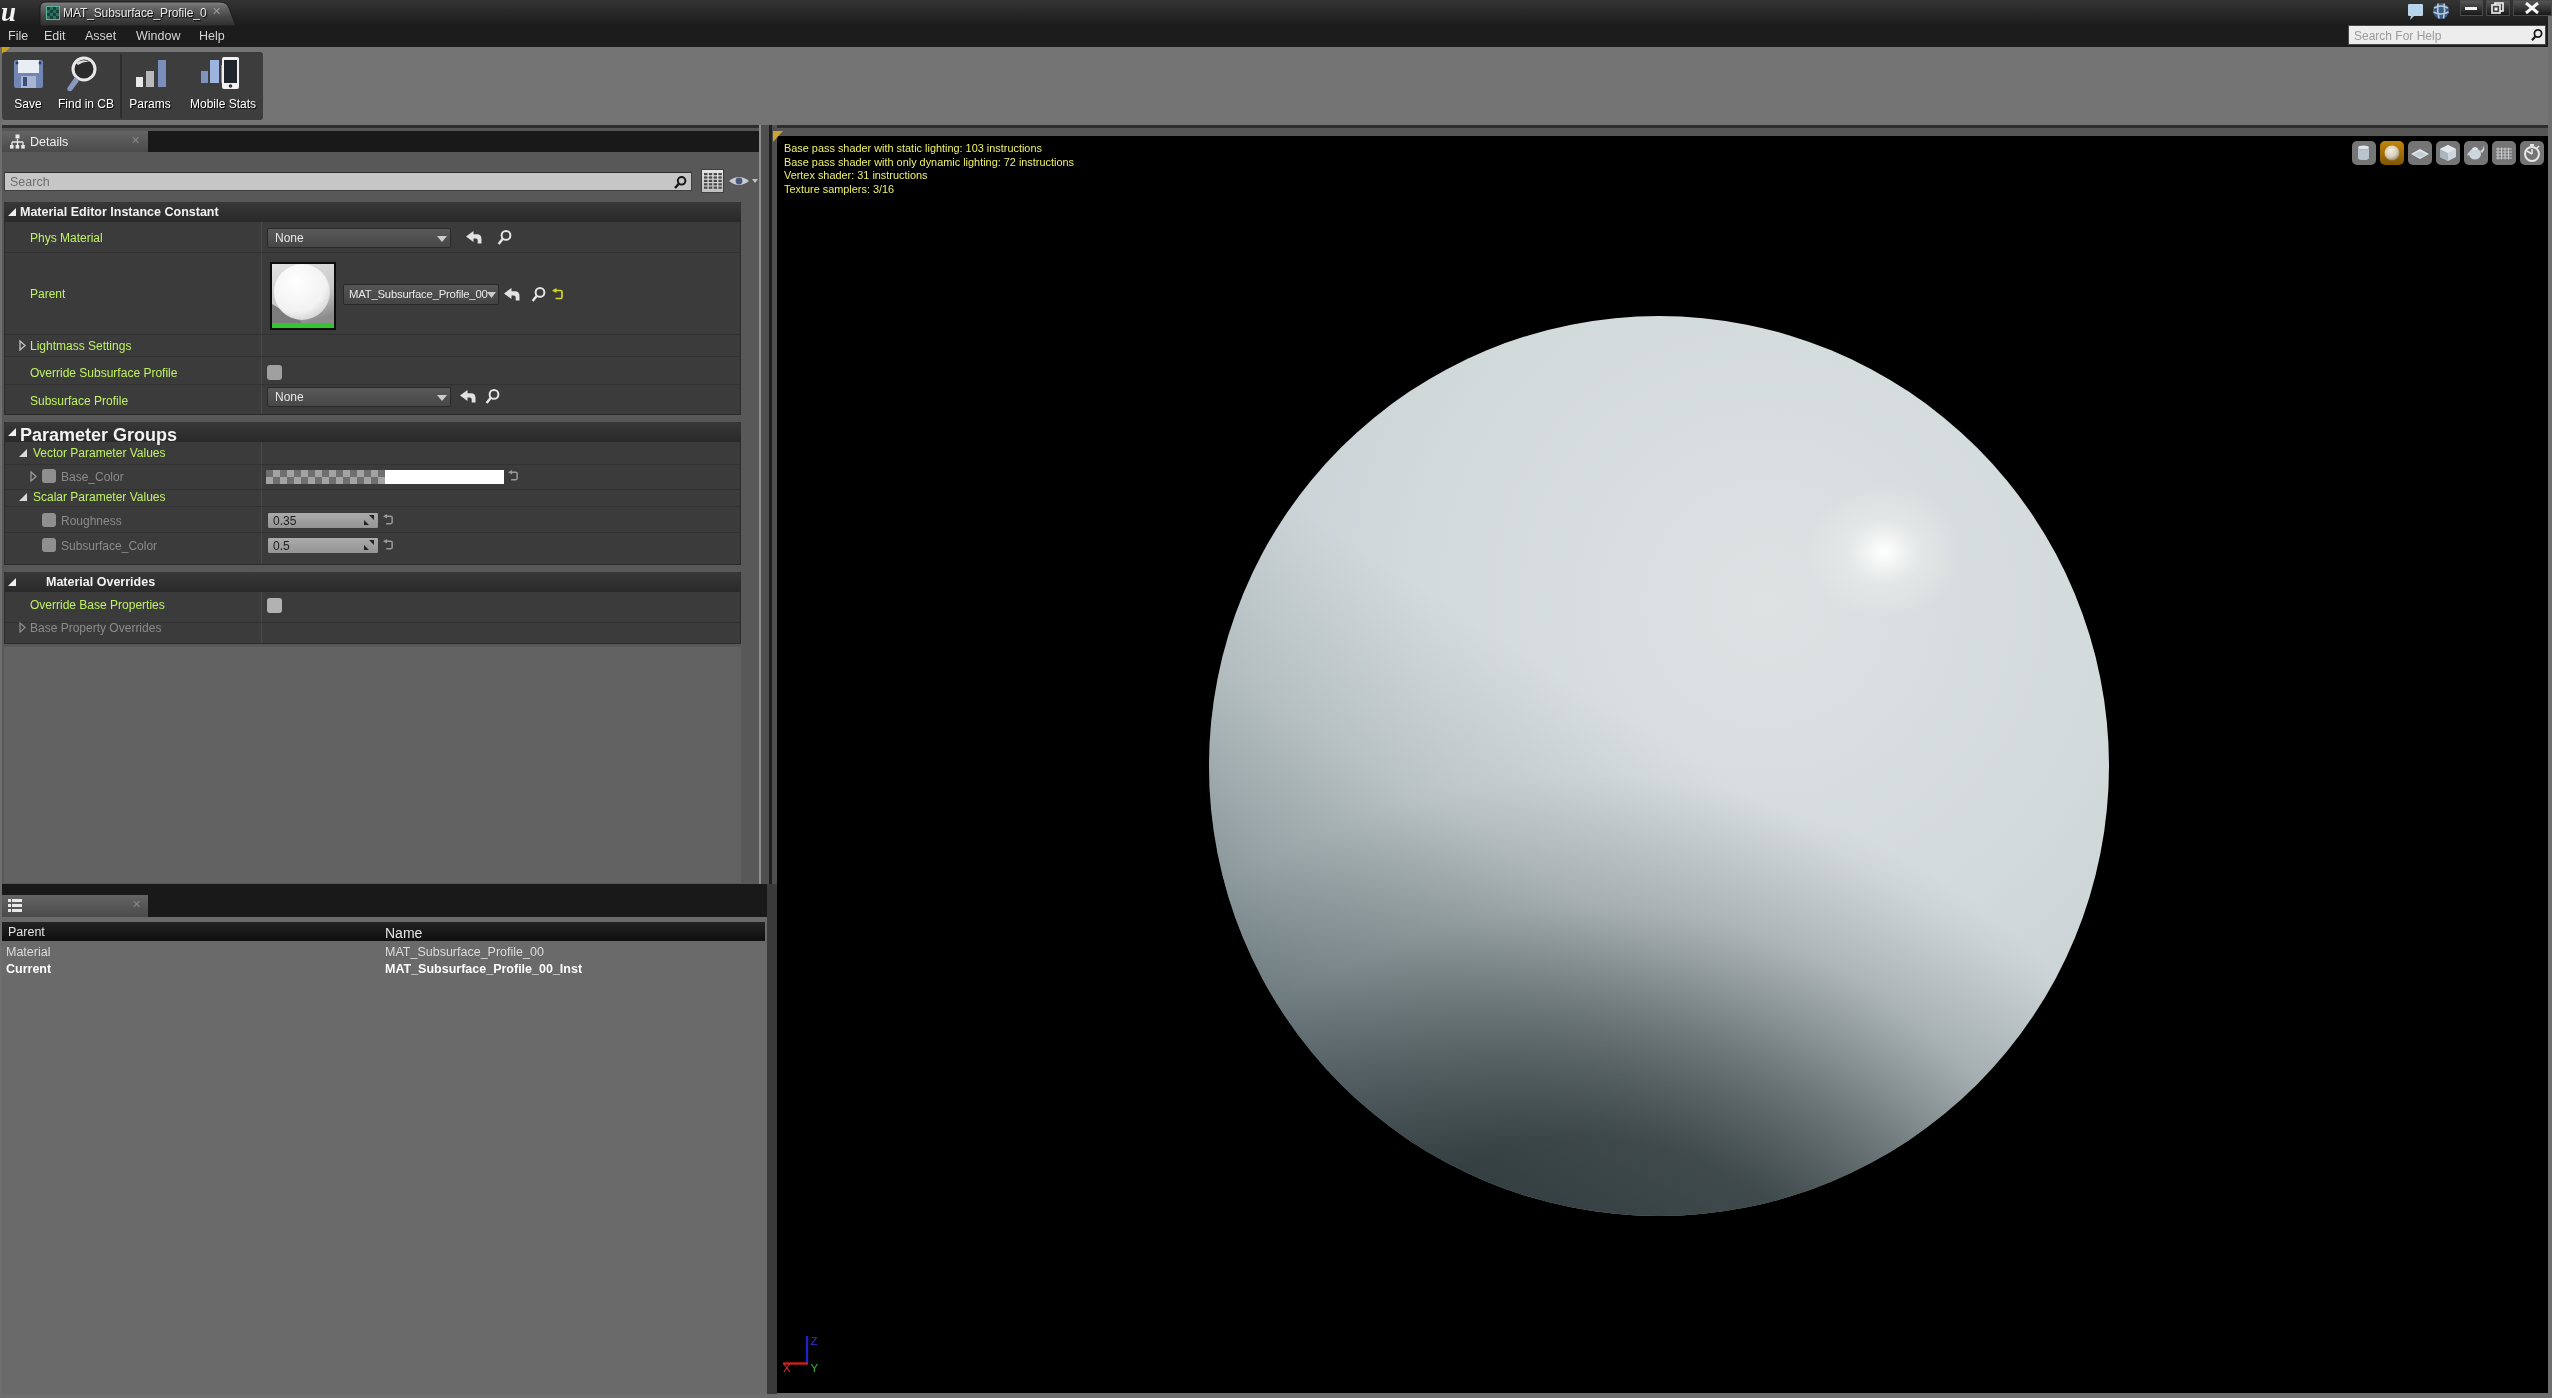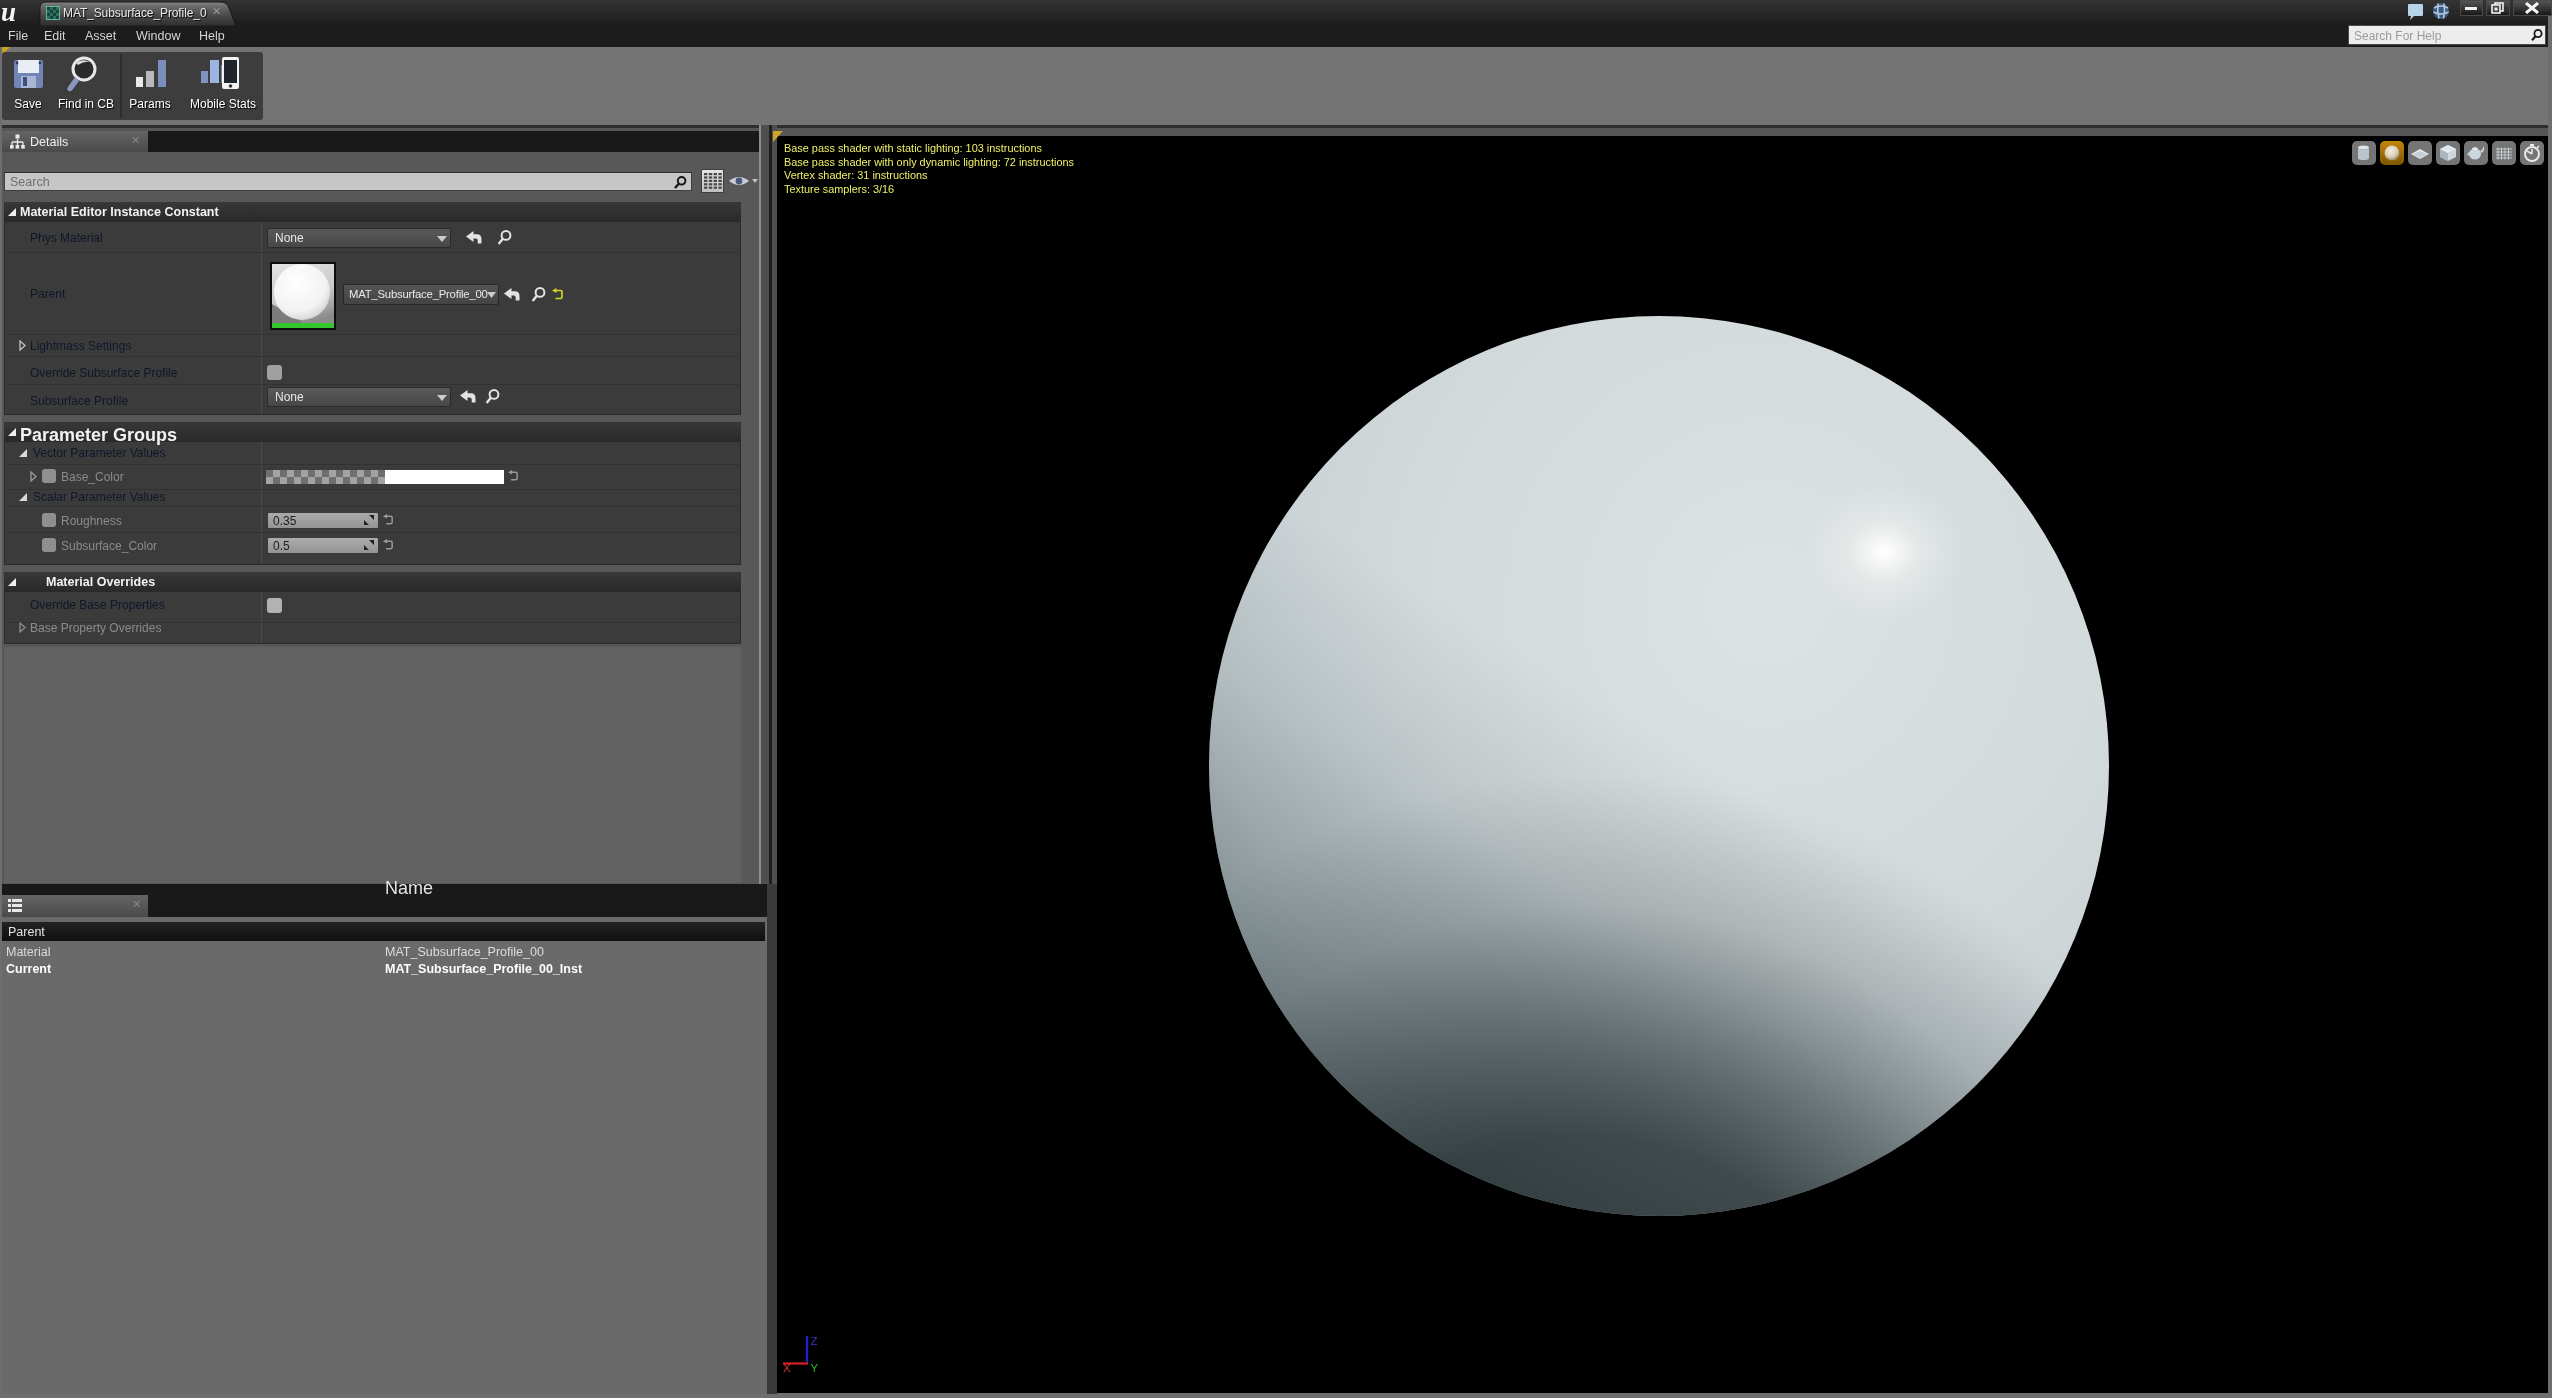--- a/index.html
+++ b/index.html
@@ -1,20 +1,20 @@
 <!DOCTYPE html>
 <html><head>
 <meta charset="utf-8">
 <style>
   * { margin:0; padding:0; box-sizing:border-box; }
   html,body { width:2552px; height:1398px; overflow:hidden; background:#747474;
     font-family:"Liberation Sans", sans-serif; }
   .abs { position:absolute; }
   #stage { position:relative; width:2552px; height:1398px; }
-  .lbl { color:#0f172a; font-size:12px; }
+  .lbl { color:#bef264; font-size:12px; }
   .glbl { color:#8b8b8b; font-size:12px; }
 </style>
 </head>
 <body>
 <div id="stage">
 
   <div class="abs" id="titlebar" style="left:0;top:0;width:2552px;height:26px;background:linear-gradient(#343434,#1b1b1b);"></div>
 
   <div class="abs" style="left:1px;top:-3px;width:24px;height:28px;font-family:'Liberation Serif',serif;font-style:italic;font-weight:bold;font-size:27px;color:#f4f4f4;">u</div>
 
@@ -373,21 +373,21 @@
       <rect x="0" y="10" width="3" height="3"></rect>
         <rect x="4" y="10" width="10" height="3"></rect>
     </g>
   </svg>
   <div class="abs" style="left:28px;top:899px;font-size:12.5px;color:#efefef;margin-top:17px;">Instance Parents</div>
   <div class="abs" style="left:132px;top:898px;font-size:11px;color:#888;">✕</div>
 
   <div class="abs" style="left:2px;top:917px;width:765px;height:477px;background:#6a6a6a;"></div>
   <div class="abs" style="left:2px;top:922px;width:763px;height:19px;background:linear-gradient(#232323,#0f0f0f);"></div>
   <div class="abs" style="left:8px;top:925px;font-size:12.5px;color:#e4e4e4;">Parent</div>
-  <div class="abs" style="left:385px;top:878px;font-size:18px;color:#e4e4e4;">Name</div>
+  <div class="abs" style="left:385px;top:925px;font-size:14px;color:#e4e4e4;">Name</div>
   <div class="abs" style="left:6px;top:945px;font-size:12.5px;color:#dcdcdc;">Material</div>
   <div class="abs" style="left:385px;top:945px;font-size:12.5px;color:#dcdcdc;">MAT_Subsurface_Profile_00</div>
   <div class="abs" style="left:6px;top:962px;font-size:12.5px;font-weight:bold;color:#fdfdfd;">Current</div>
   <div class="abs" style="left:385px;top:962px;font-size:12.5px;font-weight:bold;color:#fdfdfd;">MAT_Subsurface_Profile_00_Inst</div>
 
   <div class="abs" id="viewport" style="left:777px;top:136px;width:1771px;height:1257px;background:#000;overflow:hidden;"></div>
   <svg class="abs" style="left:773px;top:131px;" width="10" height="11" viewBox="0 0 10 11">
       <path d="M0 0 L10 0 L0 11 Z" fill="#cda42b"></path>
     </svg>
 

